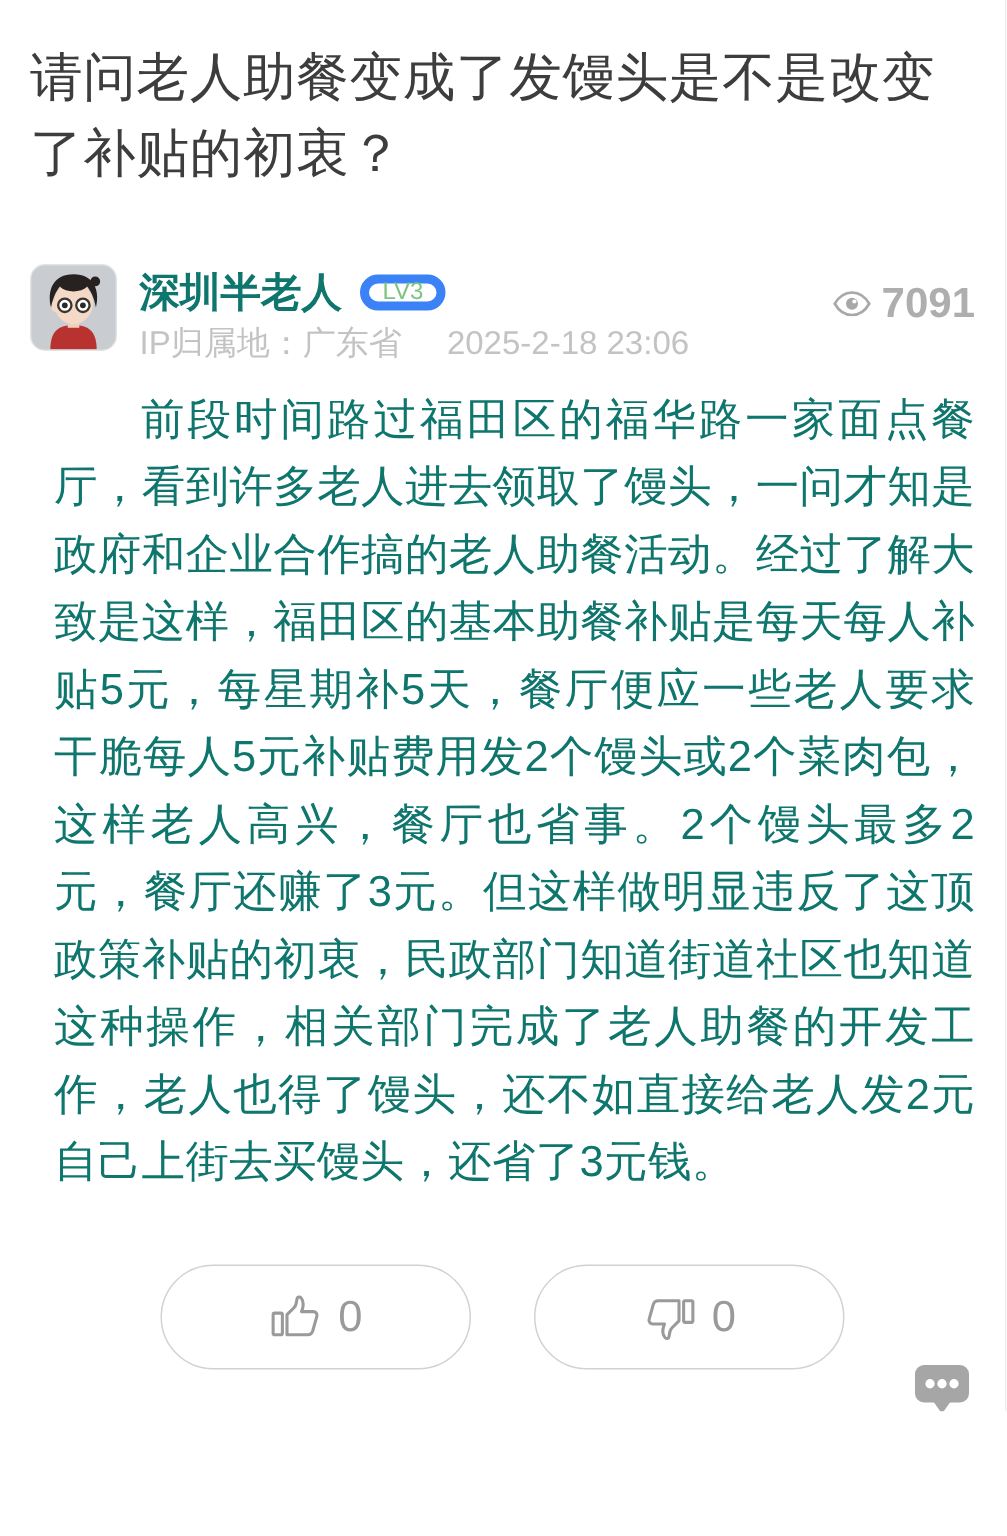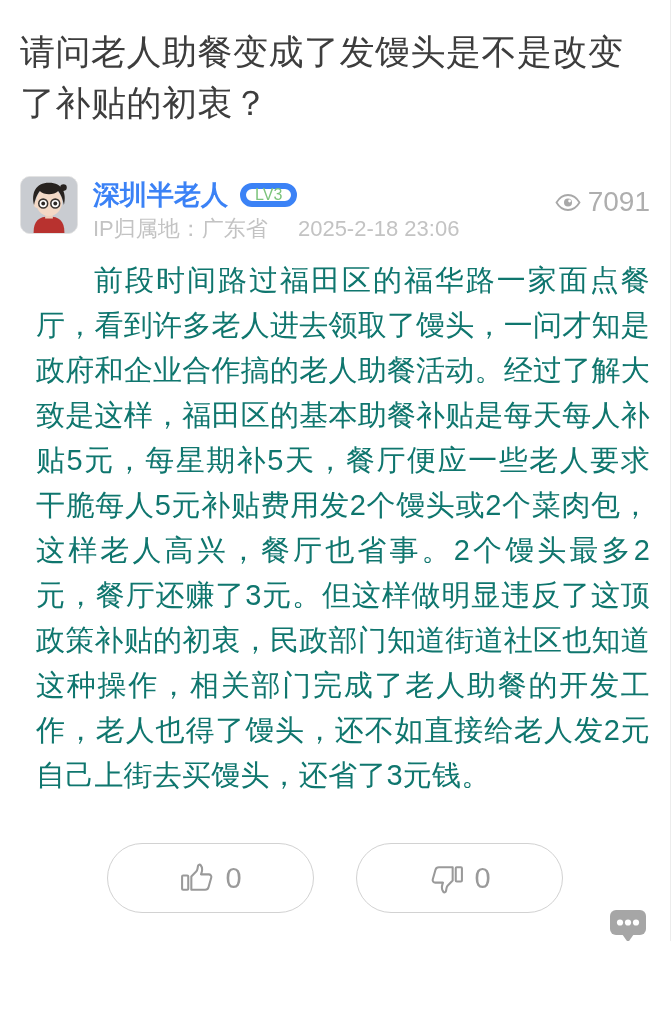--- a/index.html
+++ b/index.html
@@ -40,21 +40,21 @@
 
   .username-row {
     position: absolute;
     left: 93px; top: 179px;
     display: flex; align-items: center; gap: 12px;
     height: 32px;
   }
   .username {
     font-size: 27px;
     font-weight: 700;
-    color: #3b82f6;
+    color: #0f766e;
   }
   .level-badge {
     display: inline-flex; align-items: center; justify-content: center;
     height: 24px; padding: 0 9px;
     border: 6px solid #3b82f6;
     border-radius: 13px;
     color: #7dc47d;
     font-size: 16px;
     font-weight: 400;
   }
@@ -67,20 +67,21 @@
     white-space: nowrap;
   }
   .meta-row .meta-time { margin-left: 24px; }
 
   .views {
     position: absolute;
     right: 20px; top: 186px;
     display: flex; align-items: center; gap: 7px;
     color: #aeaeae;
     font-size: 28px;
+    font-weight: bold;
   }
   .views svg { display: block; }
 
   
   .post-body {
     position: absolute;
     left: 36px; right: 20px; top: 258px;
     font-size: 29px;
     line-height: 45px;
     color: #0f766e;

